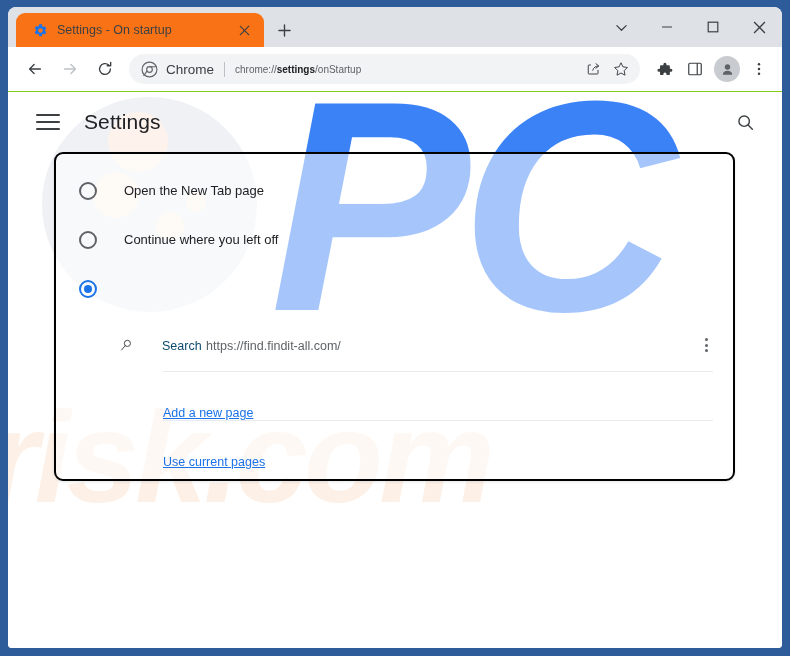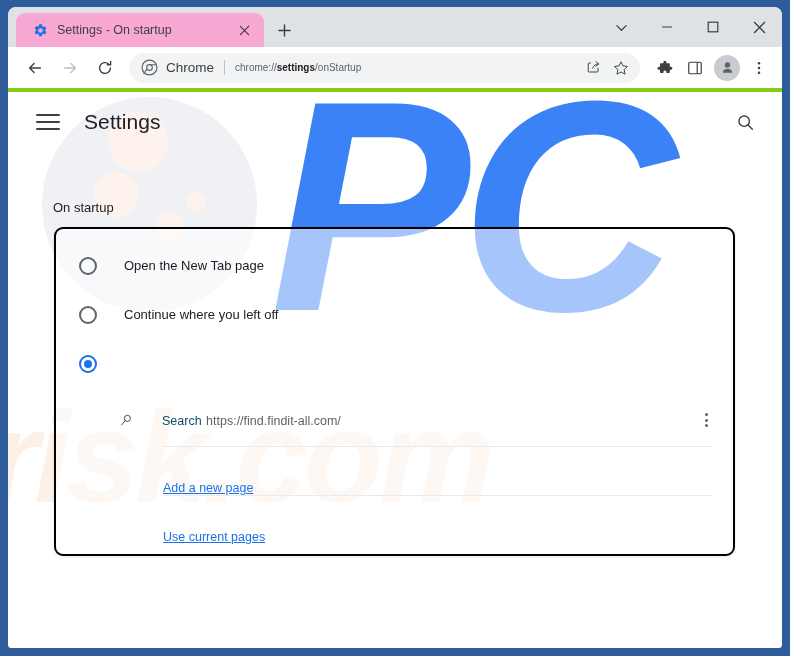--- a/index.html
+++ b/index.html
@@ -28,21 +28,21 @@
     height: 40px;
     background: #dee1e6;
     display: flex; align-items: flex-end;
     position: relative;
     flex: none;
     border-radius: 8px 8px 0 0;
   }
   .tab {
     height: 34px;
     width: 248px;
-    background: #f9a8d4;
+    background: #f97316;
     border-radius: 9px 9px 0 0;
     display: flex; align-items: center;
     padding: 0 10px 0 16px;
     margin-left: 8px;
     position: relative;
     gap: 9px;
   }
   .tab-favicon { width: 16px; height: 16px; flex: none; display: flex; align-items: center; justify-content: center; }
   .tab-title {
     flex: 1;
@@ -72,21 +72,21 @@
   }
 
   
   .toolbar {
     height: 45px;
     background: #ffffff;
     display: flex; align-items: center;
     padding: 0 8px 0 10px;
     gap: 1px;
     flex: none;
-    border-bottom: 4px solid #84cc16;
+    border-bottom: 1px solid #84cc16;
   }
   .nav-btn {
     width: 34px; height: 34px; flex: none;
     display: flex; align-items: center; justify-content: center;
     border-radius: 50%;
   }
   .omnibox {
     flex: 1;
     height: 30px;
     background: #f1f3f4;
@@ -414,21 +414,20 @@
         <div class="settings-title">Settings</div>
         <div class="header-spacer"></div>
         <div class="header-search-btn">
           <svg width="19" height="19" viewBox="0 0 20 20" aria-hidden="true">
             <circle cx="8.6" cy="8.6" r="5.5" stroke="#3c4043" stroke-width="1.5" fill="none"></circle>
             <path d="M12.7 12.7 L17.2 17.2" stroke="#3c4043" stroke-width="1.5" stroke-linecap="round"></path>
           </svg>
         </div>
       </div>
 
-      <div class="section-heading">On startup</div>
 
       <div class="card">
 
         <div class="radio-row">
           <span class="radio"></span>
           <span class="radio-label">Open the New Tab page</span>
         </div>
 
         <div class="radio-row">
           <span class="radio"></span>

